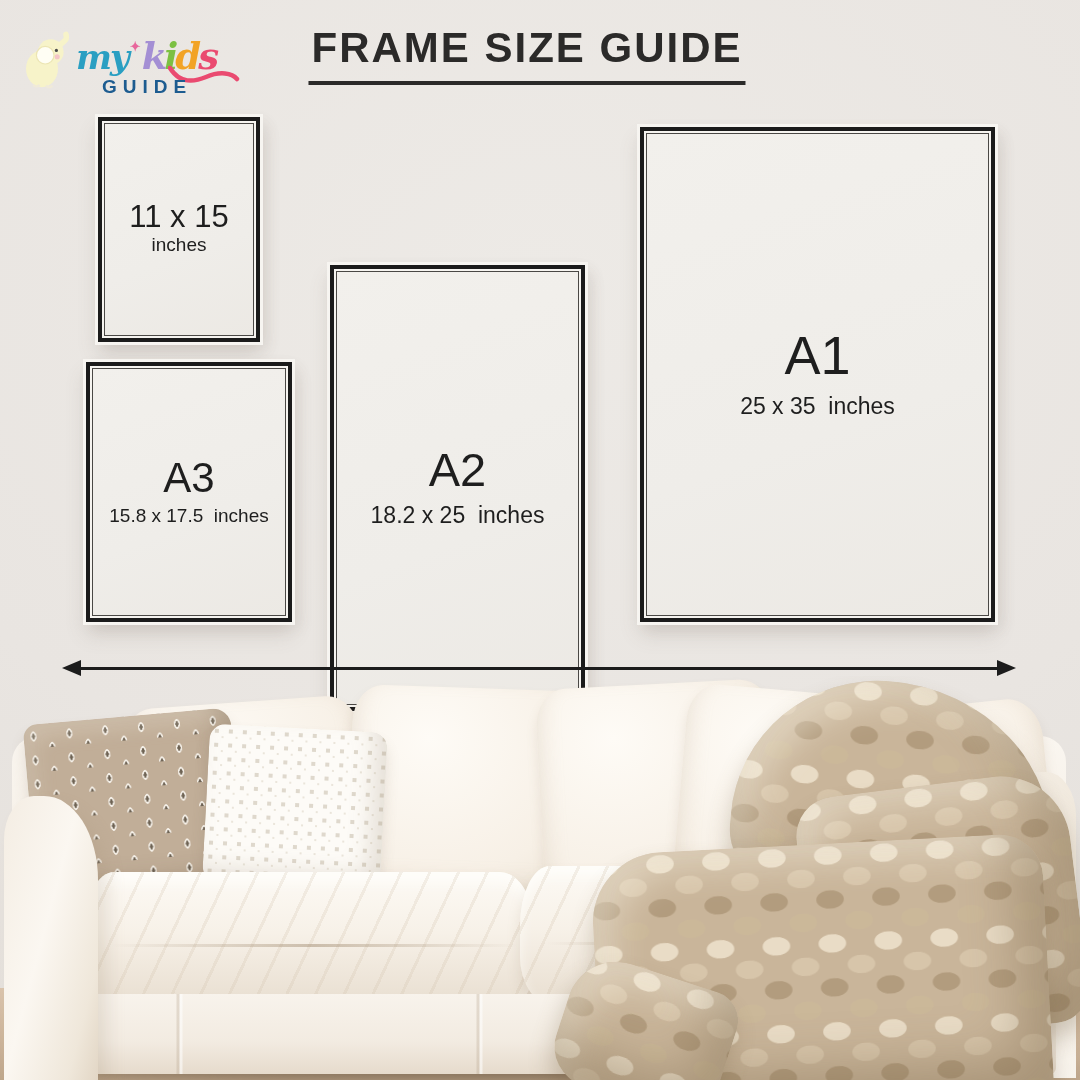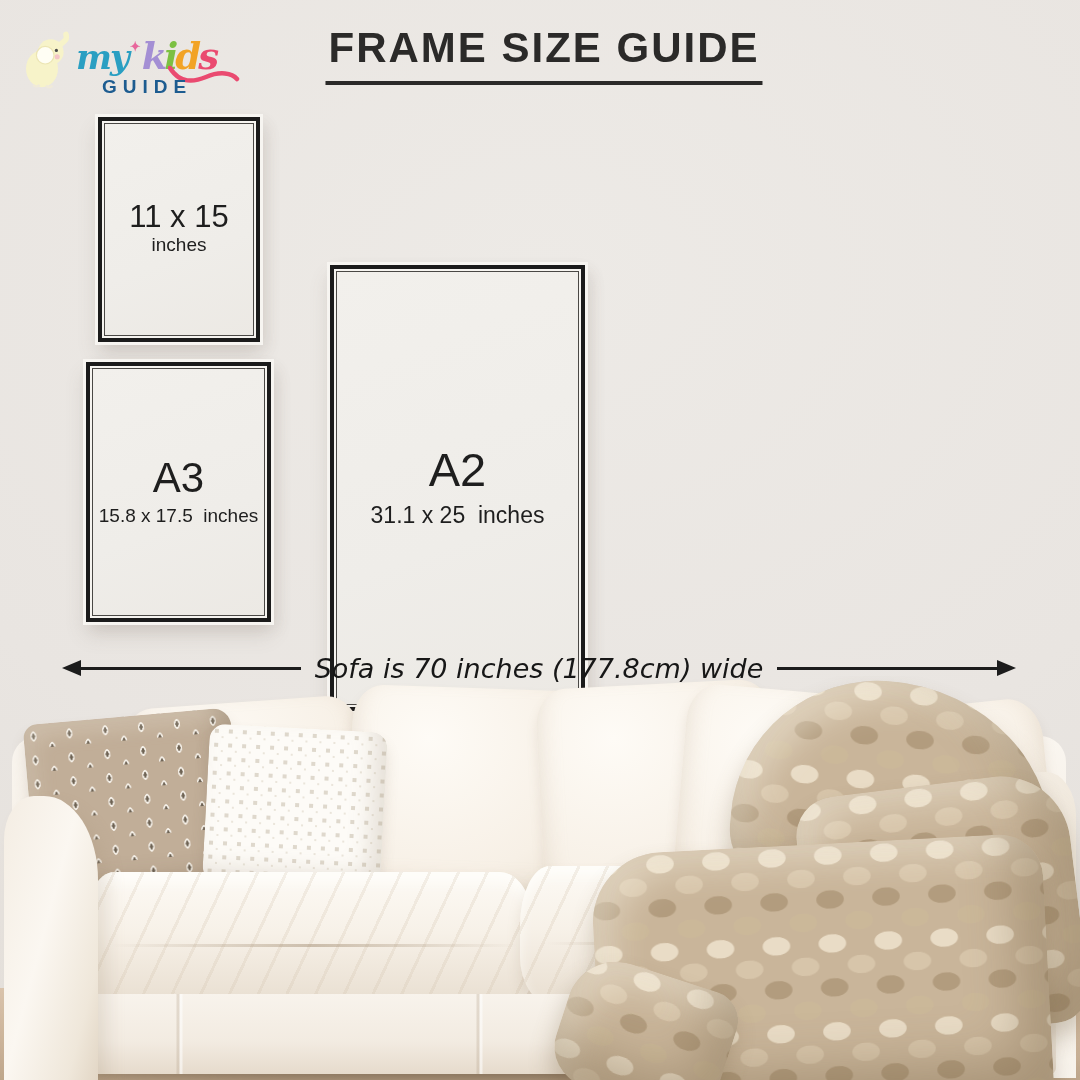--- a/index.html
+++ b/index.html
@@ -19,41 +19,41 @@
   .lk{font-size:37px;color:#a48fd4;letter-spacing:-3px;}
   .li{font-size:37px;color:#7cc043;letter-spacing:-3px;}
   .ld{font-size:37px;color:#f2a325;letter-spacing:-3px;}
   .ls{font-size:37px;color:#ea4a70;letter-spacing:-2px;}
   .swash{position:absolute;left:152px;top:52px;}
   .w-wall{position:absolute;left:86px;top:64px;font-weight:700;font-size:19px;
     letter-spacing:6px;color:#1d5c90;}
 
   
   .title{
-    position:absolute;top:24px;left:544px;transform:translateX(-50%);
+    position:absolute;top:24px;left:527px;transform:translateX(-50%);
     margin:0;font-size:42px;font-weight:700;letter-spacing:2px;color:#2b2a29;
     border-bottom:4px solid #2b2a29;padding:0 3px 9px 3px;white-space:nowrap;
   }
 
   
   .frame{
     position:absolute;box-sizing:border-box;
     border:4px solid #1b1b1b;outline:3px solid #f7f5f1;
     background:linear-gradient(160deg,#f2f0ec 0%,#efedE9 60%,#ece9e4 100%);
     box-shadow: inset 0 0 0 2px #f6f4f0, inset 0 0 0 3px #4a4845,
                 0 12px 20px rgba(105,92,78,.16), 6px 6px 14px rgba(105,92,78,.10);
     display:flex;flex-direction:column;align-items:center;justify-content:center;
     color:#1e1e1e;text-align:left;
   }
   .frame-label{line-height:1.05;}
   .frame-sub{white-space:pre;line-height:1.3;}
   .frame-1{left:98px;top:117px;width:162px;height:225px;}
   .frame-1 .frame-label{font-size:31px;}
   .frame-1 .frame-sub{font-size:19px;}
-  .frame-a3{left:86px;top:362px;width:185px;height:260px;}
+  .frame-a3{left:86px;top:362px;width:206px;height:260px;}
   .frame-a3 .frame-label{font-size:42px;}
   .frame-a3 .frame-sub{font-size:19px;margin-top:4px;}
   .frame-a2{left:330px;top:265px;width:255px;height:446px;}
   .frame-a2 .frame-label{font-size:47px;}
   .frame-a2 .frame-sub{font-size:23px;margin-top:6px;}
   .frame-a1{left:640px;top:127px;width:355px;height:495px;}
   .frame-a1 .frame-label{font-size:54px;}
   .frame-a1 .frame-sub{font-size:23px;margin-top:8px;}
 
   
@@ -176,27 +176,30 @@
   <div class="frame frame-1">
     <div class="frame-label">11 x 15</div>
     <div class="frame-sub">inches</div>
   </div>
   <div class="frame frame-a3">
     <div class="frame-label">A3</div>
     <div class="frame-sub">15.8 x 17.5  inches</div>
   </div>
   <div class="frame frame-a2">
     <div class="frame-label">A2</div>
-    <div class="frame-sub">31.1 x 25  inches</div>
+    <div class="frame-sub">18.2 x 25  inches</div>
+  </div>
+  <div class="frame frame-a1">
+    <div class="frame-label">A1</div>
+    <div class="frame-sub">25 x 35  inches</div>
   </div>
 
   <div class="dim-arrow">
     <span class="ah ah-left"></span>
     <span class="dim-line"></span>
-    <span class="dim-note">Sofa is 70 inches (177.8cm) wide</span>
     <span class="dim-line"></span>
     <span class="ah ah-right"></span>
   </div>
 
   <div class="scene">
     <div class="floor"></div>
     <div class="floor-shadow"></div>
     <div class="sofa-back"></div>
     <div class="bpillow bp1"></div>
     <div class="bpillow bp2"></div>

